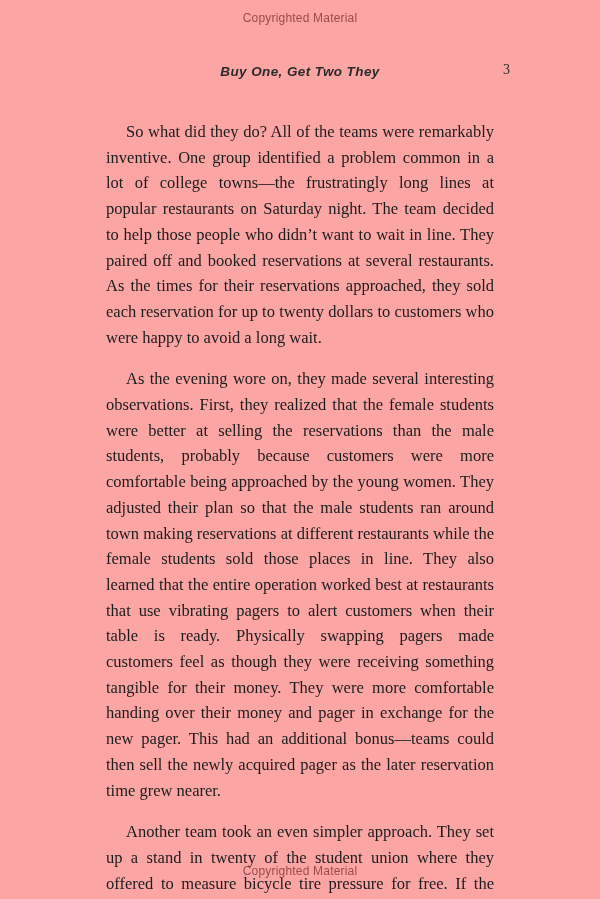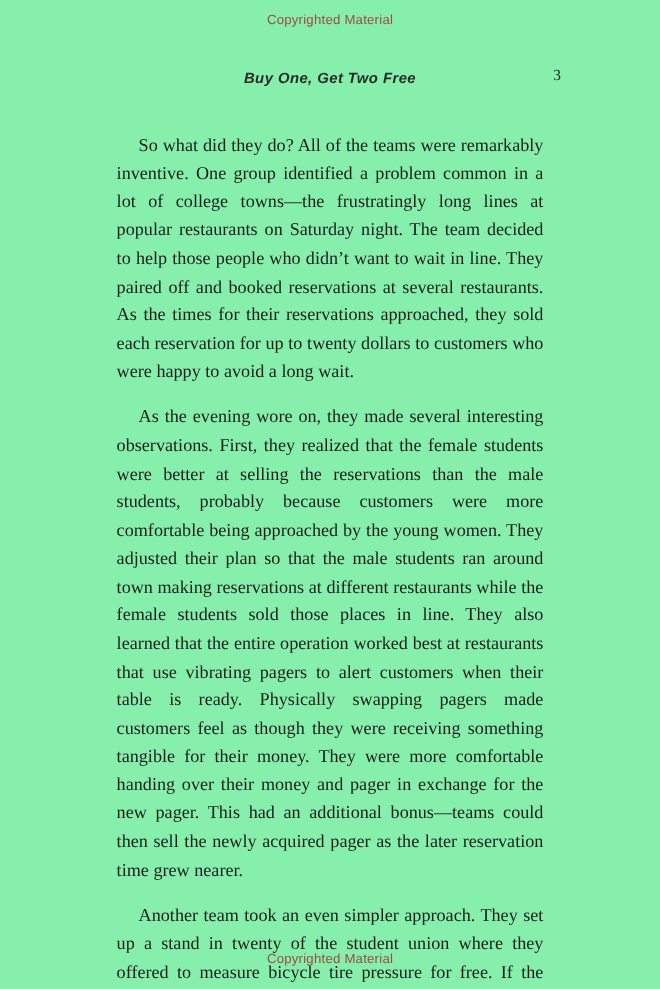--- a/index.html
+++ b/index.html
@@ -5,21 +5,21 @@
   * { margin: 0; padding: 0; box-sizing: border-box; }
 
   html, body {
     background: #ffffff;
   }
 
   .page {
     position: relative;
     width: 600px;
     height: 899px;
-    background: #86efac;
+    background: #fca5a5;
     overflow: hidden;
     font-family: "Liberation Serif", serif;
   }
 
   .notice {
     width: 100%;
     text-align: center;
     font-family: "Liberation Sans", sans-serif;
     font-size: 12px;
     letter-spacing: 0.2px;
@@ -83,21 +83,21 @@
   }
 </style>
 </head>
 <body>
 
 <div class="page">
 
   <div class="notice top">Copyrighted Material</div>
 
   <div class="running-header">
-    <span class="chapter-title">Buy One, Get Two Free</span>
+    <span class="chapter-title">Buy One, Get Two They</span>
     <span class="page-number">3</span>
   </div>
 
   <div class="body-text">
     <p>So what did they do? All of the teams were remarkably inventive. One group identified a problem common in a lot of college towns—the frustratingly long lines at popular restaurants on Saturday night. The team decided to help those people who didn’t want to wait in line. They paired off and booked reservations at several restaurants. As the times for their reservations approached, they sold each reservation for up to twenty dollars to customers who were happy to avoid a long wait.</p>
     <p>As the evening wore on, they made several interesting observations. First, they realized that the female students were better at selling the reservations than the male students, probably because customers were more comfortable being approached by the young women. They adjusted their plan so that the male students ran around town making reservations at different restaurants while the female students sold those places in line. They also learned that the entire operation worked best at restaurants that use vibrating pagers to alert customers when their table is ready. Physically swapping pagers made customers feel as though they were receiving something tangible for their money. They were more comfortable handing over their money and pager in exchange for the new pager. This had an additional bonus—teams could then sell the newly acquired pager as the later reservation time grew nearer.</p>
     <p>Another team took an even simpler approach. They set up a stand in twenty of the student union where they offered to measure bicycle tire pressure for free. If the tires needed filling,</p>
   </div>
 
   <div class="notice bottom">Copyrighted Material</div>

